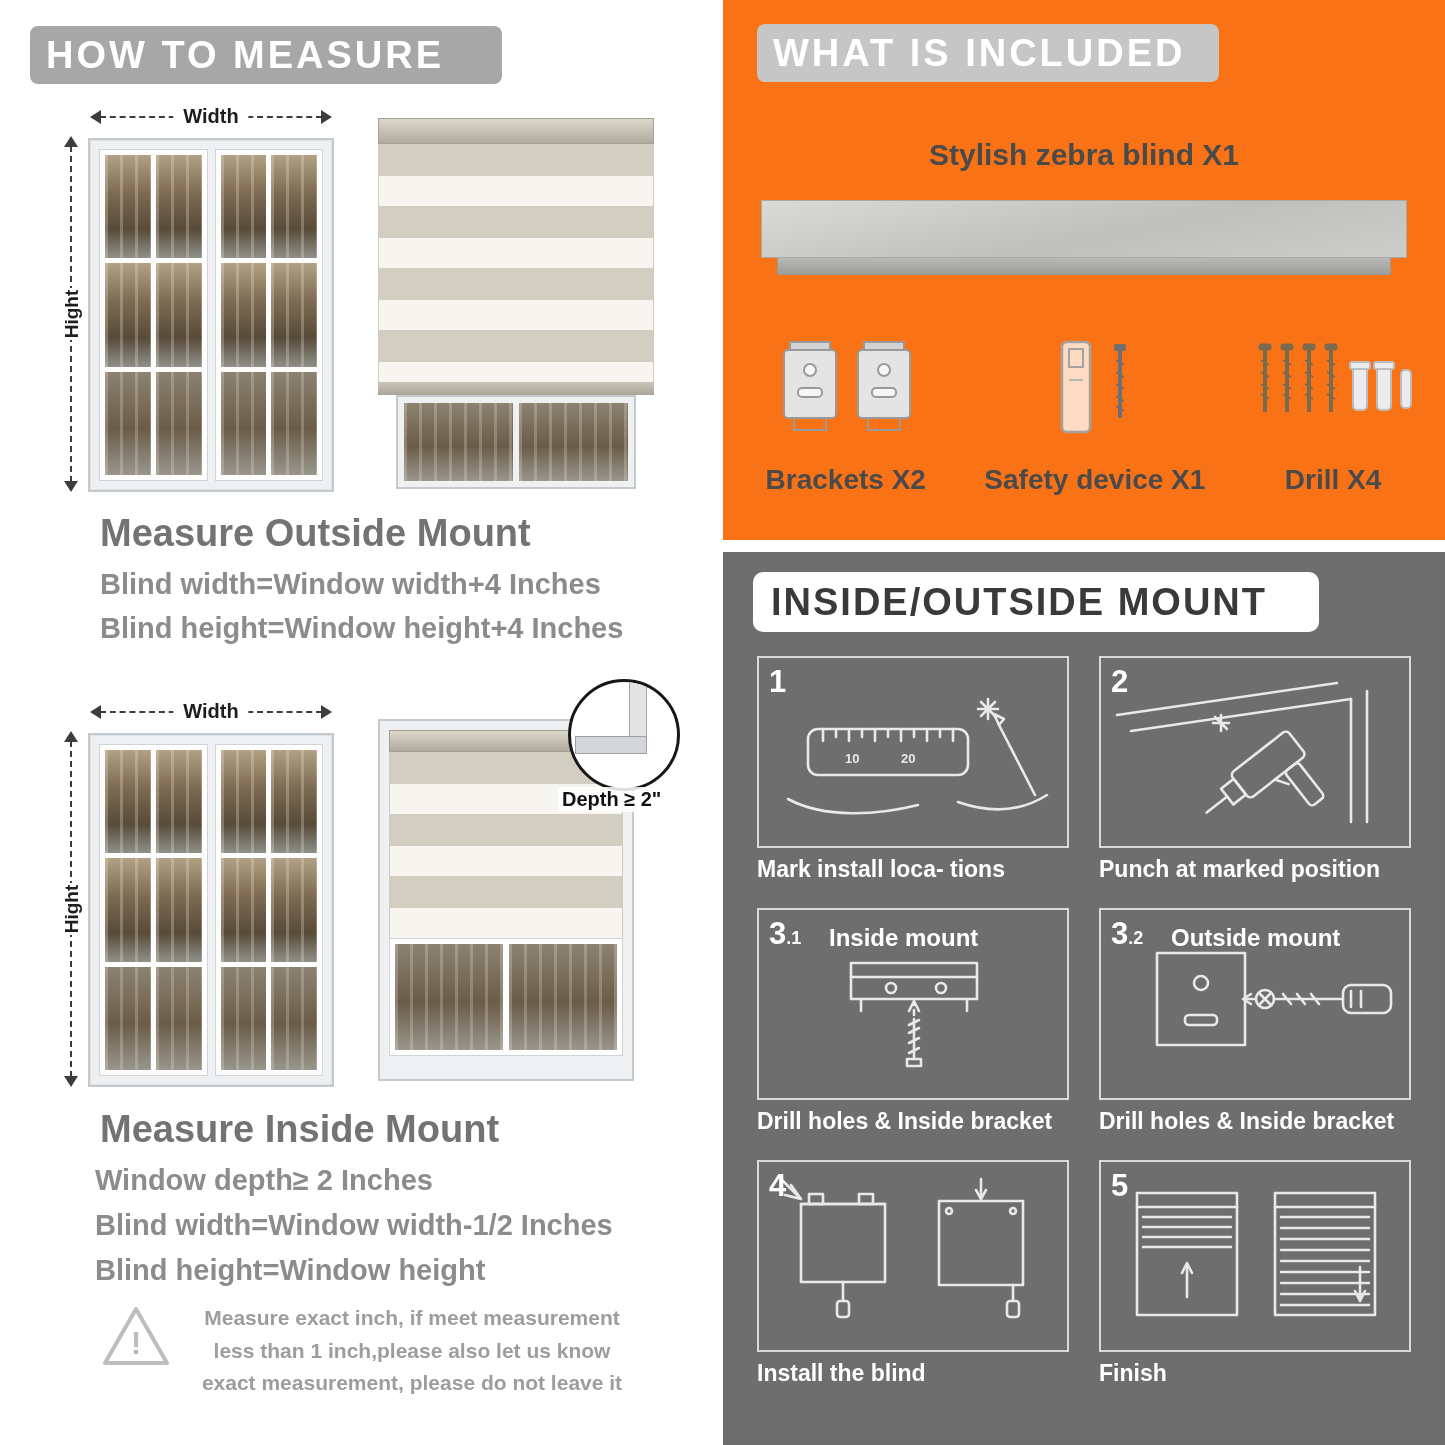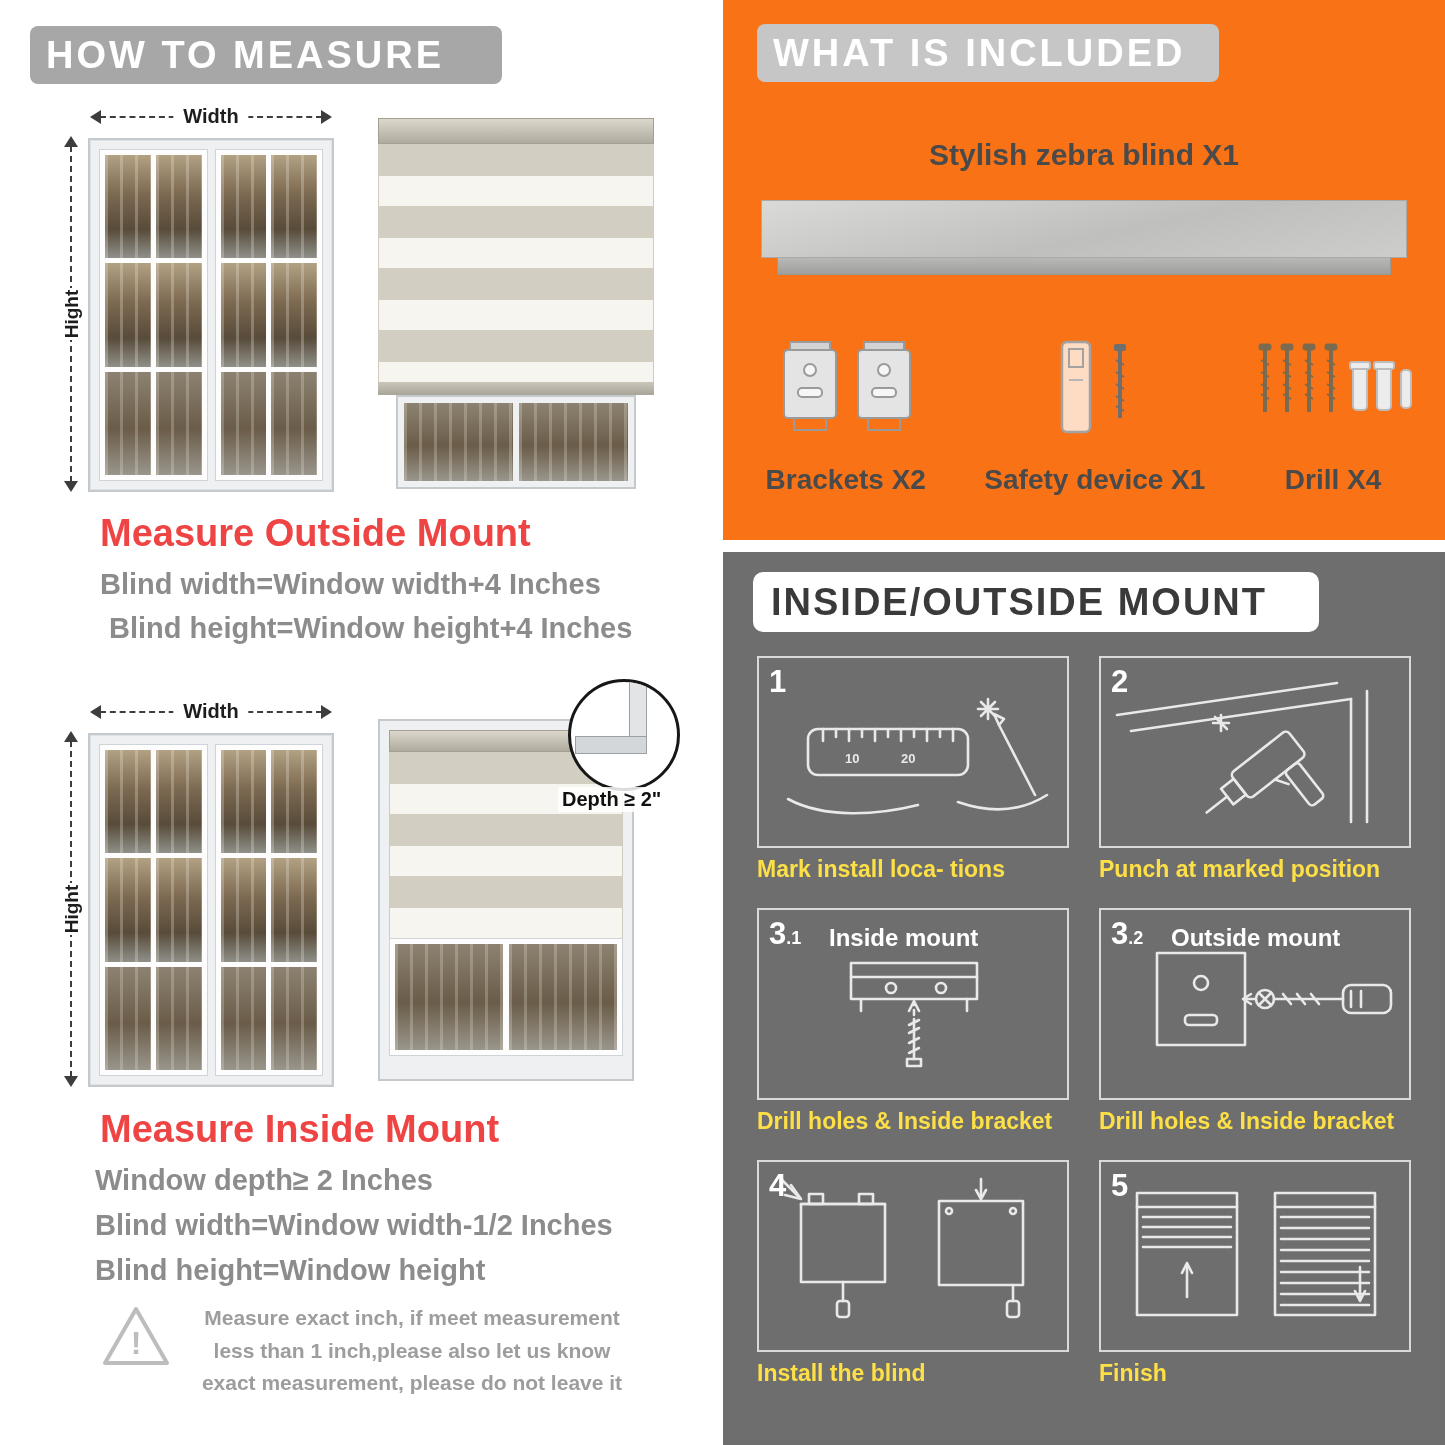--- a/index.html
+++ b/index.html
@@ -59,24 +59,24 @@
   .blindfig2 .b-stripes { height:186px; }
   .inner-panes { margin-top:0; height:118px; display:flex; gap:6px; background:#fdfdfd; border:1px solid #cfd4d8; padding:5px; }
   .inner-panes .pane { flex:1; }
 
   .depth-circle { position:absolute; left:508px; top:-16px; width:112px; height:112px; border:3px solid #171717;
     border-radius:50%; background:#fff; overflow:hidden; z-index:3; }
   .corner-v { position:absolute; right:30px; top:-4px; width:18px; height:72px; background:#e2e4e6; border:1px solid #9aa0a4; }
   .corner-h { position:absolute; right:30px; top:54px; width:72px; height:18px; background:#d4d7d9; border:1px solid #9aa0a4; }
   .depth-label { position:absolute; left:498px; top:92px; font-size:20px; font-weight:bold; color:#111; z-index:4; background:rgba(255,255,255,.85); padding:1px 4px; }
 
-  .measure-title { position:absolute; left:100px; font-size:38px; font-weight:bold; color:#ef4444; }
+  .measure-title { position:absolute; left:100px; font-size:38px; font-weight:bold; color:#737373; }
   .measure-line { position:absolute; left:100px; font-size:29px; font-weight:bold; color:#8c8c8c; }
   .t-out { top:512px; }
-  .lo1 { top:568px; } .lo2 { top:612px;margin-left:9px; }
+  .lo1 { top:568px; } .lo2 { top:612px; }
   .t-in { top:1108px; }
   .li1 { top:1164px; left:95px; } .li2 { top:1209px; left:95px; } .li3 { top:1254px; left:95px; }
 
   .warning { position:absolute; left:100px; top:1302px; width:530px; display:flex; gap:22px; align-items:flex-start; }
   .warning-text { font-size:21px; font-weight:bold; color:#9d9d9d; line-height:1.55; text-align:center; width:440px; }
 
   
   .included { position:absolute; left:723px; top:0; width:722px; height:540px; background:#f97316; }
   .included-banner { position:absolute; left:34px; top:24px; width:462px; height:58px; background:#c6c6c6;
     border-radius:8px; color:#fff; font-weight:bold; font-size:38px; letter-spacing:3px; line-height:58px; padding-left:16px; }
@@ -96,21 +96,21 @@
   .mount { position:absolute; left:723px; top:552px; width:722px; height:893px; background:#6e6e6e; }
   .mount-banner { position:absolute; left:30px; top:20px; width:566px; height:60px; background:#ffffff;
     border-radius:10px; color:#3a3a3a; font-weight:bold; font-size:38px; letter-spacing:2px; line-height:60px; padding-left:18px; }
   .steps-grid { position:absolute; left:34px; right:34px; top:104px; display:grid;
     grid-template-columns:1fr 1fr; column-gap:30px; row-gap:22px; }
   .step-box { position:relative; height:192px; border:2px solid #d9d9d9; }
   .step-num { position:absolute; top:6px; left:10px; color:#fff; font-weight:bold; font-size:31px; z-index:2; }
   .step-sub { font-size:18px; font-weight:bold; }
   .step-inlabel { position:absolute; top:14px; left:70px; color:#fff; font-weight:bold; font-size:24px; z-index:2; }
   .step-art { position:absolute; inset:0; display:flex; align-items:center; justify-content:center; }
-  .step-caption { margin-top:8px; color:#fde047; font-weight:bold; font-size:23px; min-height:30px; }
+  .step-caption { margin-top:8px; color:#ffffff; font-weight:bold; font-size:23px; min-height:30px; }
   svg.line-art { stroke:#e9e9e9; stroke-width:2.6; fill:none; stroke-linecap:round; stroke-linejoin:round; }
 </style>
 </head>
 <body>
 
 <div class="canvas">
 
   <div class="left-panel">
 
     <div class="htm-banner">

